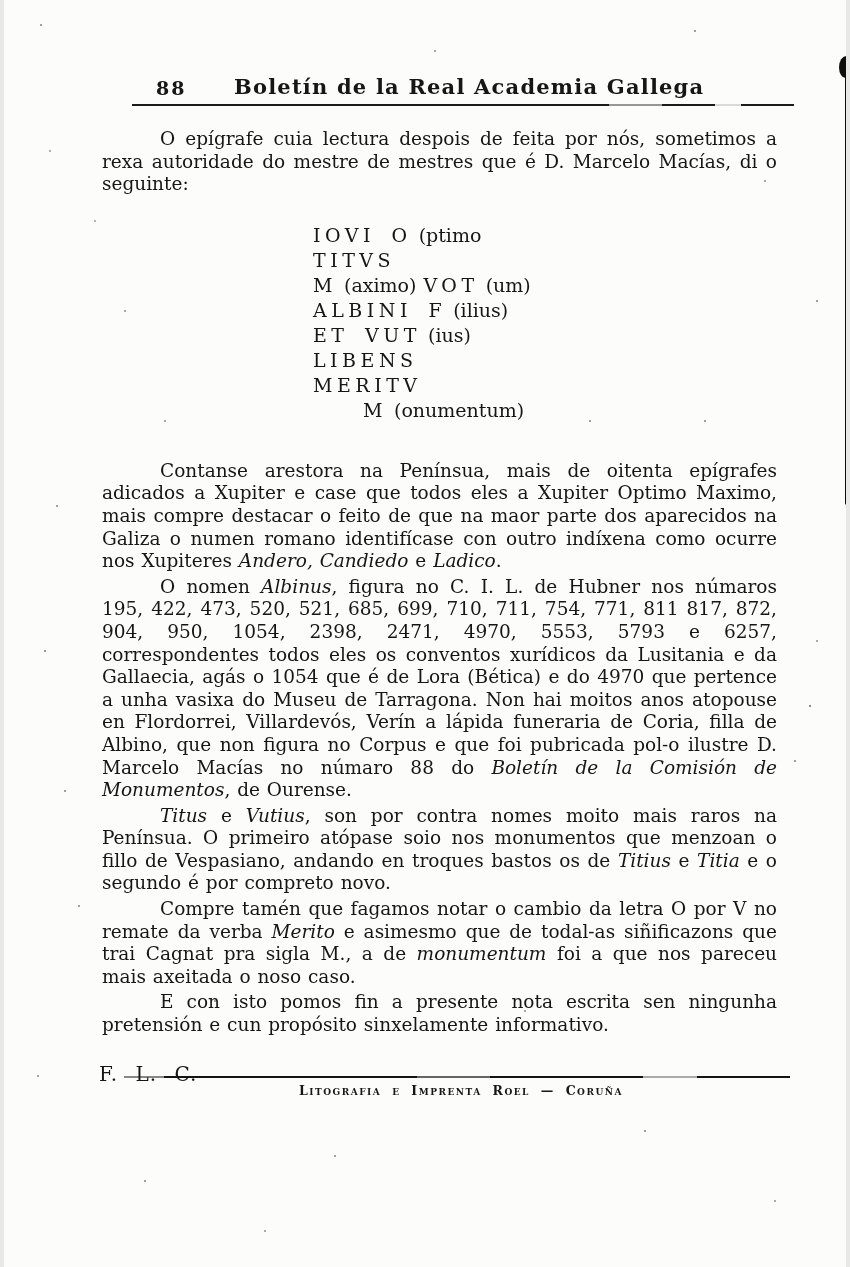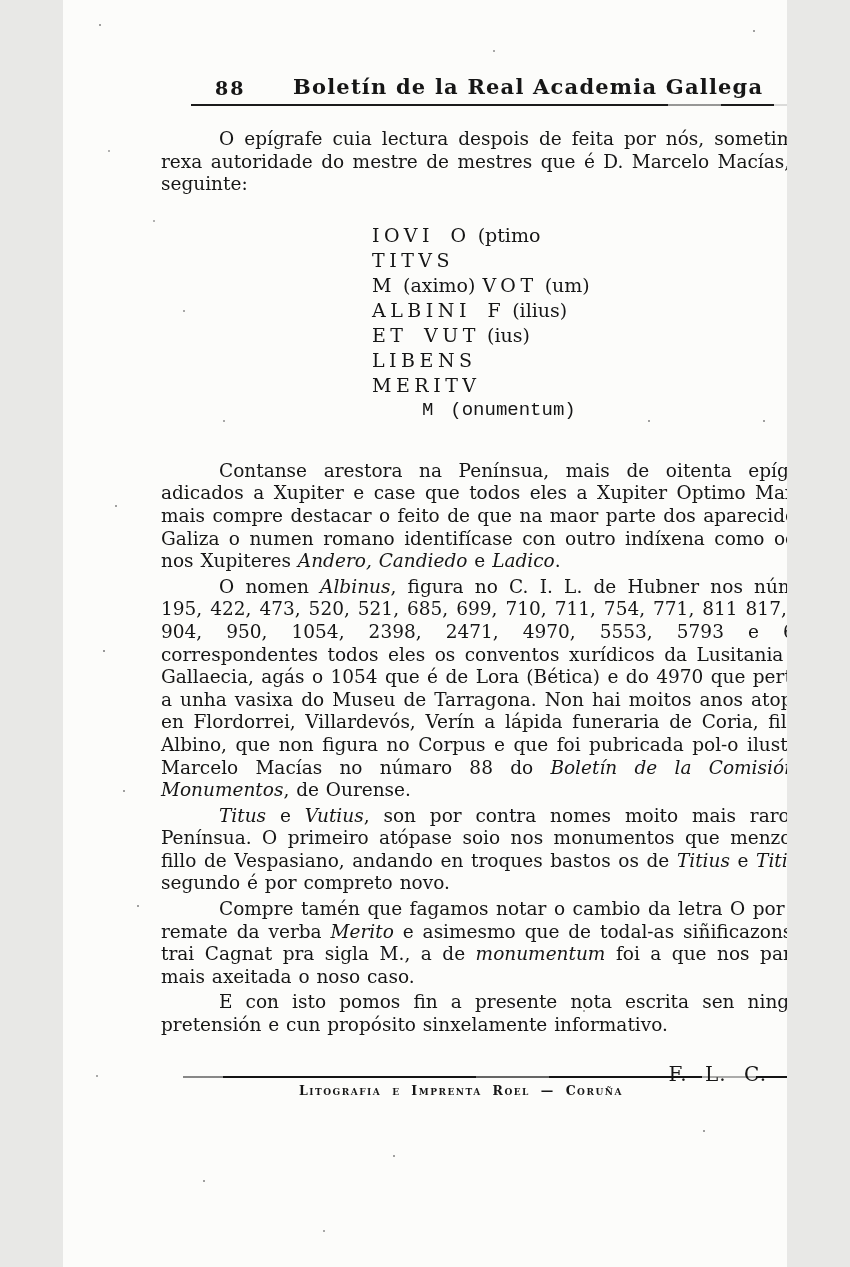--- a/index.html
+++ b/index.html
@@ -2,21 +2,21 @@
 <html style="--ink: #161616; --paper: #fcfcfa;"><head>
 <meta charset="utf-8">
 <style>
   html, body {
     margin: 0;
     padding: 0;
     background: #e8e8e6;
   }
   .page {
     position: relative;
-    width: 724px;
+    width: 842px;
     height: 1267px;
     margin: 0 auto;
     background: var(--paper, #fcfcfa);
     color: var(--ink, #161616);
     font-family: "DejaVu Serif", "Liberation Serif", serif;
     overflow: hidden;
   }
   
   .noise {
     position: absolute;
@@ -77,26 +77,25 @@
   
   .inscription {
     margin: 27px 0 37px 214px;
     font-size: 19px;
     line-height: 25px;
     text-align: left;
     text-indent: 0;
   }
   .ins-line { white-space: nowrap; }
   .ins-line .caps { letter-spacing: 4.5px; word-spacing: 6px; }
-  .ins-indent { padding-left: 50px; font-family: Liberation Mono, monospace; }
+  .ins-indent { padding-left: 50px; }
   
   .signature {
     margin-top: 26px;
     padding-right: 72px;
-    text-align: right;
     font-size: 20px;
     word-spacing: 10px;
     letter-spacing: 1px;
   }
   
   .footer-rule {
     position: absolute;
     left: 120px; top: 1076px;
     width: 666px; height: 2px;
     background: linear-gradient(90deg,

